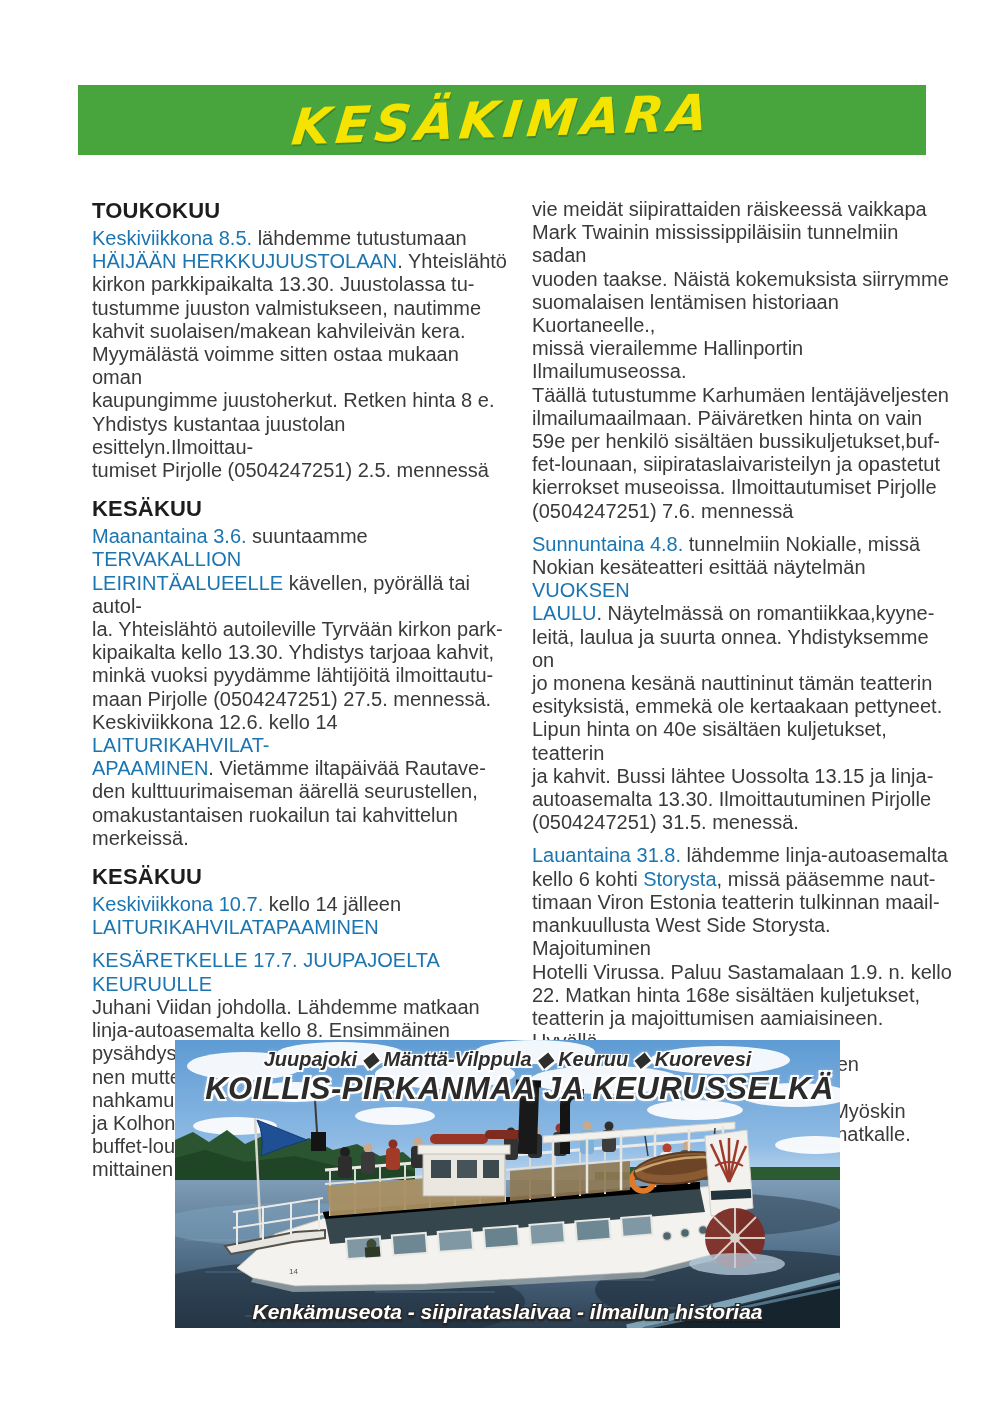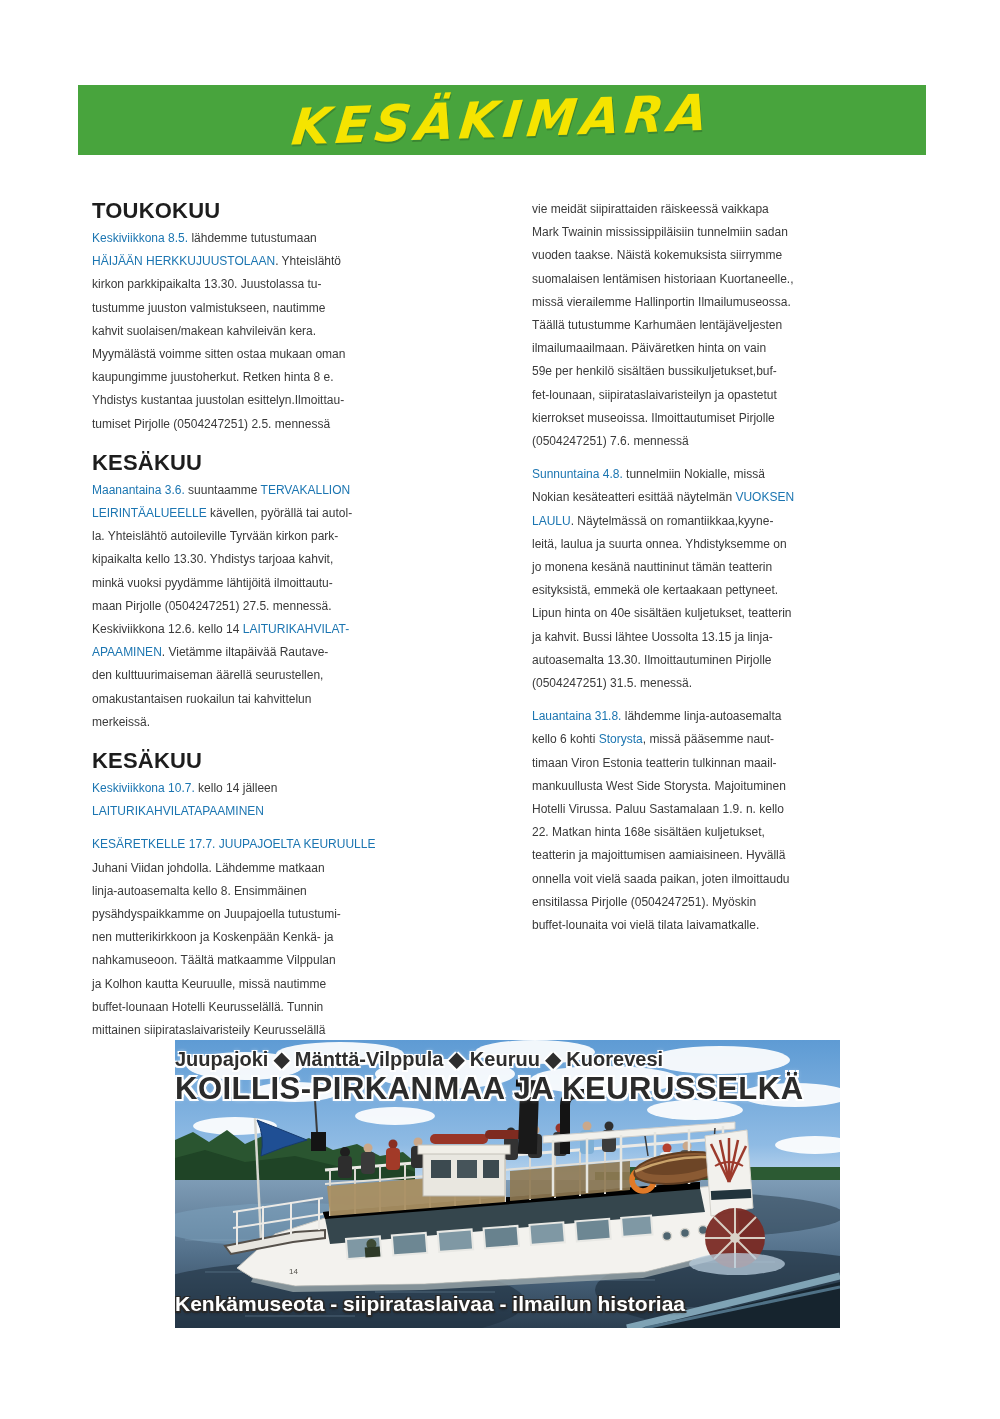--- a/index.html
+++ b/index.html
@@ -27,46 +27,47 @@
     position:absolute; left:92px; top:166px; width:866px;
     display:flex; gap:20px;margin-top:32px;
   }
   .col { width:420px; }
   .month-heading {
     margin:14px 0 3px 0; font-size:22px; line-height:26px; font-weight:700;
     color:var(--heading-text,#1d1d1d); letter-spacing:0.2px;
   }
   .col .month-heading:first-child { margin-top:0; }
   .para {
-    margin:0 0 10px 0; font-size:12px; line-height:23.2px;
+    margin:0 0 10px 0; font-size:20px; line-height:23.2px;
     white-space:pre-line; color:var(--body-text,#3a3a3a);
   }
   .hl { color:var(--accent-blue,#1b75b1); font-weight:400; }
   
   .photo {
     position:absolute; left:175px; top:1040px; width:665px; height:288px;
     overflow:hidden;
   }
   .photo svg { position:absolute; left:0; top:0; }
   .photo-overlay {
-    position:absolute; left:0; width:100%; z-index:5;
-    font-weight:700; white-space:nowrap;
+    position:absolute; left:0; width:100%; text-align:center; z-index:5;
+    font-weight:700; white-space:nowrap;font-style:italic;
   }
   .route-line {
     top:7px; font-size:20px; color:#2e2e2e;
     text-shadow:-1.5px -1.5px 0 #fff, 1.5px -1.5px 0 #fff,
                 -1.5px 1.5px 0 #fff, 1.5px 1.5px 0 #fff, 0 0 4px #fff;
   }
   .title-line {
     top:31px; font-size:31px; letter-spacing:0.5px; color:#2b2b2b;
     text-shadow:-2px -2px 0 #fff, 2px -2px 0 #fff,
                 -2px 2px 0 #fff, 2px 2px 0 #fff, 0 0 5px #fff;
+    padding-left:12px;
   }
   .caption-line {
-    bottom:12px; font-size:21px; color:#ffffff;
+    bottom:4px; font-size:21px; color:#ffffff;
     text-shadow:-1.5px -1.5px 0 #2a2a2a, 1.5px -1.5px 0 #2a2a2a,
                 -1.5px 1.5px 0 #2a2a2a, 1.5px 1.5px 0 #2a2a2a, 0 2px 3px rgba(0,0,0,.6);
   }
 </style>
 </head>
 <body>
 
 <div class="page">
 
   <div class="banner">

